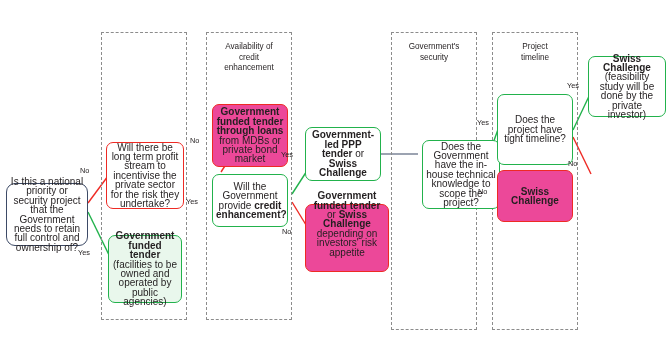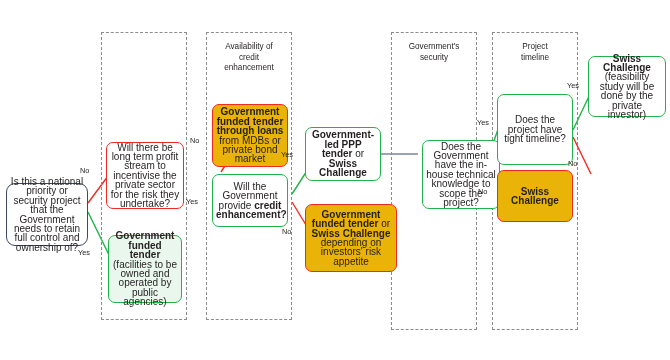--- a/index.html
+++ b/index.html
@@ -55,21 +55,21 @@
     color: #231f20;
     padding: 14px 3px;
     background: #ffffff;
   }
   .node .txt { display: block; width: 100%; }
   .node b { font-weight: bold; }
 
   .n-navy   { border-color: #3d4a66; background: #ffffff; border-radius: 9px; }
   .n-red    { border-color: #ee2a24; background: #ffffff; }
   .n-green  { border-color: #22b24c; background: #ffffff; }
-  .n-redfill{ border-color: #ee2a24; background: #eab308; }
+  .n-redfill{ border-color: #ee2a24; background: #ec4899; }
   .n-greenfill { border-color: #22b24c; background: #e9f7ec; }
 
   
   .elabel {
     position: absolute;
     font-size: 7.4px;
     line-height: 8px;
     color: #231f20;
     white-space: nowrap;
   }
@@ -136,21 +136,21 @@
   </div>
 
   <div class="node n-green" style="left:212px; top:174px; width:76px; height:53px;">
     <span class="txt">Will the Government provide <b>credit enhancement?</b></span>
   </div>
 
   <div class="node n-green" style="left:305px; top:127px; width:76px; height:54px;">
     <span class="txt"><b>Government-led PPP tender</b> or <b>Swiss Challenge</b></span>
   </div>
 
-  <div class="node n-redfill" style="left:305px; top:204px; width:92px; height:68px;">
+  <div class="node n-redfill" style="left:305px; top:204px; width:84px; height:68px;align-items:flex-end;">
     <span class="txt"><b>Government funded tender</b> or <b>Swiss Challenge</b> depending on investors' risk appetite</span>
   </div>
 
   <div class="node n-green" style="left:406px; top:140px; width:78px; height:69px;margin-left:16px;">
     <span class="txt">Does the Government have the in-house technical knowledge to scope the project?</span>
   </div>
 
   <div class="node n-green" style="left:497px; top:94px; width:76px; height:71px;">
     <span class="txt">Does the project have tight timeline?</span>
   </div>

